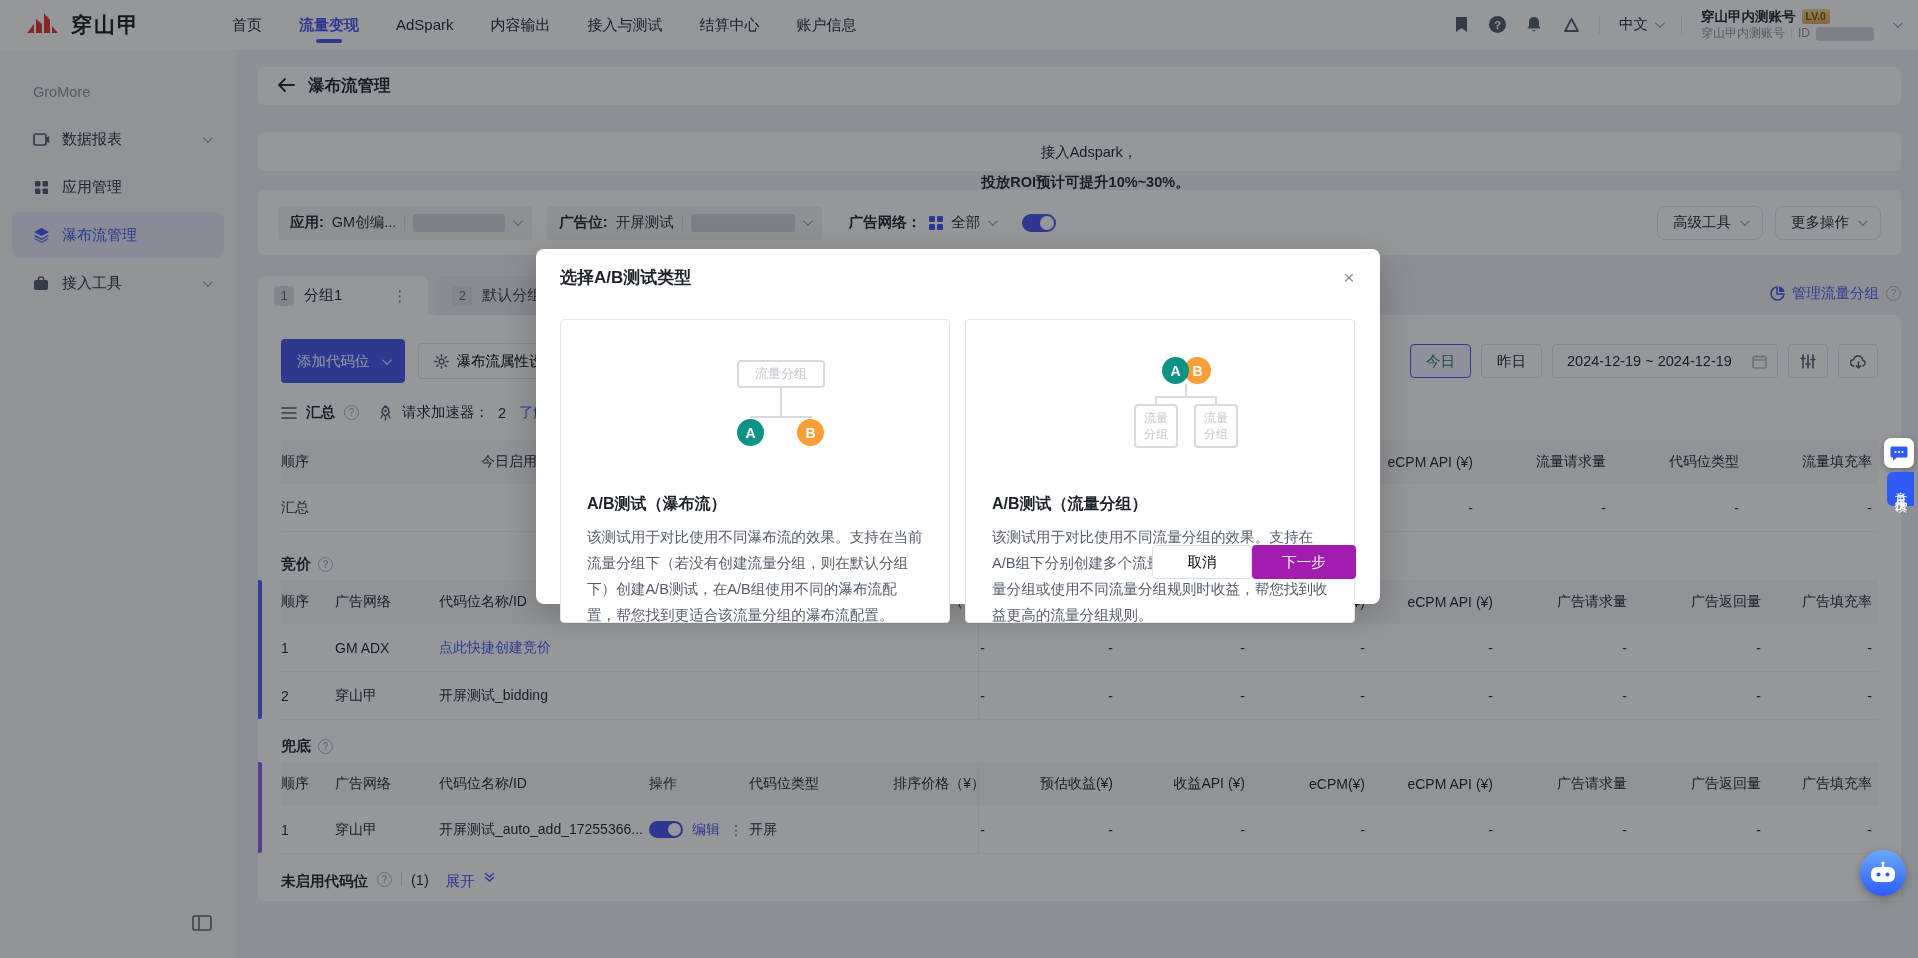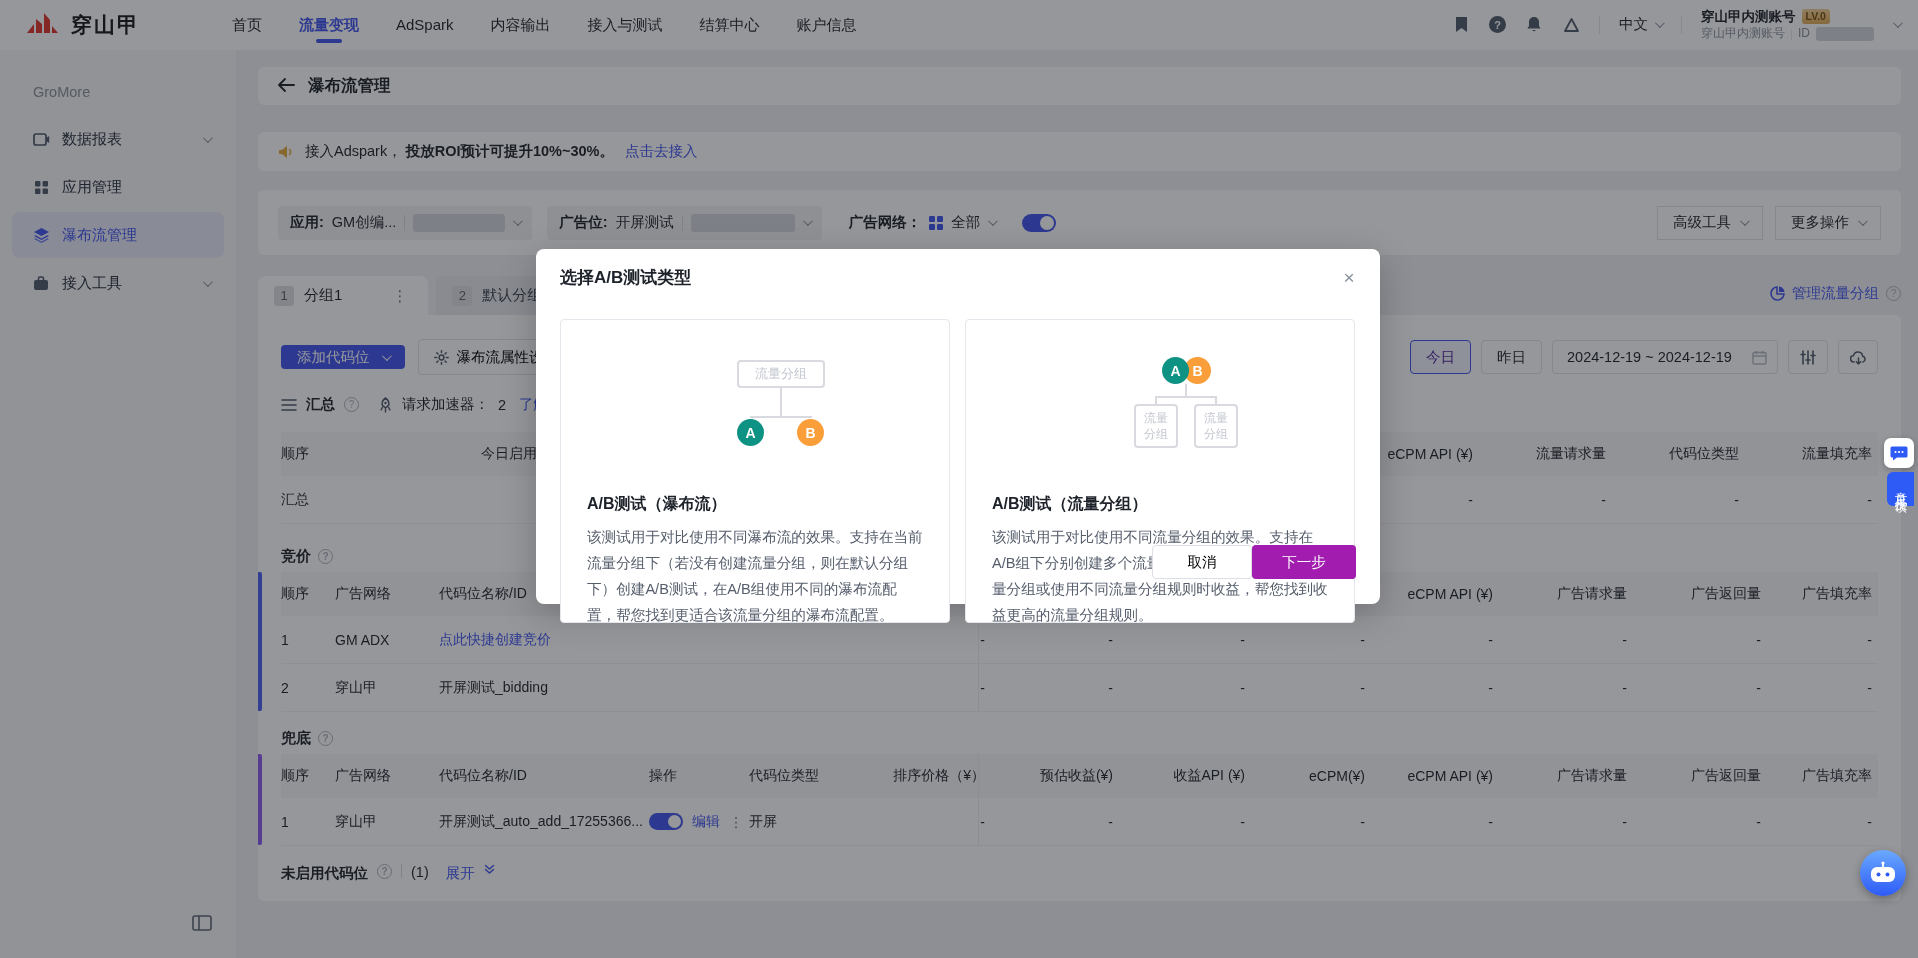--- a/index.html
+++ b/index.html
@@ -43,59 +43,59 @@
   .side-caret { margin-left:auto; }
   .collapse-btn { position:absolute; left:192px; bottom:22px; width:22px; height:22px; color:#5f6672; cursor:pointer; }
 
   
   .content { position:absolute; left:236px; top:50px; right:0; bottom:0; }
   .card { background:#fff; border-radius:6px; position:absolute; left:22px; right:17px; }
   .header-card { top:17px; height:38px; display:flex; align-items:center; gap:13px; padding-left:19px; }
   .back-arrow { width:18px; height:18px; color:#1d2129; cursor:pointer; }
   .page-title { font-size:16.5px; font-weight:700; }
 
-  .notice-card { top:82px; height:39px; display:flex; align-items:center; gap:11px; padding-left:19px; font-size:14.5px; }
+  .notice-card { top:82px; height:39px; display:flex; align-items:center; gap:11px; padding-left:19px; font-size:14.5px;flex-direction:column; }
   .notice-bold { font-weight:700; }
   .link { color:#4155ee; cursor:pointer; }
 
   .filter-card { top:140px; height:65px; display:flex; align-items:center; gap:15px; padding:0 20px; }
   .sel { background:#f2f3f5; border-radius:4px; height:34px; display:flex; align-items:center;
          gap:8px; padding:0 12px; cursor:pointer; font-size:14.5px; }
   .sel-label { font-weight:600; }
   .sel-div { width:1px; height:16px; background:#d6d9e0; }
   .grid-ic { width:14px; height:14px; }
-  .btn-outline { margin-left:0; height:34px; border:1px solid #e0e2e8; border-radius:0; background:#fff;
+  .btn-outline { margin-left:0; height:34px; border:1px solid #e0e2e8; border-radius:8px; background:#fff;
          display:flex; align-items:center; gap:9px; padding:0 15px; font-size:14.5px; cursor:pointer; }
   .filter-right { margin-left:auto; display:flex; gap:12px; }
   .switch { width:34px; height:18px; border-radius:9px; background:#4155ee; position:relative; cursor:pointer; flex:0 0 34px; }
   .switch::after { content:""; position:absolute; right:2px; top:2px; width:14px; height:14px; border-radius:50%; background:#fff; }
 
   
   .tabstrip { position:absolute; left:22px; right:17px; top:226px; height:39px; display:flex; align-items:flex-end; }
   .tab { height:39px; display:flex; align-items:center; gap:10px; padding:0 16px; border-radius:8px 8px 0 0;
          font-size:15px; font-weight:500; cursor:pointer; }
   .tab.active { background:#fff; }
   .tab.idle { background:#e8eaef; margin-left:8px; color:#3c434e; }
   .tab-num { width:20px; height:20px; border-radius:4px; background:#dcdee4; color:#5a616c; font-size:13px;
              display:grid; place-items:center; }
   .tab-more { color:#6b7280; font-size:15px; letter-spacing:1px; padding:0 4px; cursor:pointer; }
   .manage-link { margin-left:auto; align-self:center; display:flex; align-items:center; gap:7px;
                  color:#4155ee; font-size:14.5px; margin-bottom:4px; cursor:pointer; }
 
   .main-card { top:265px; height:586px; border-radius:0 6px 6px 6px; padding:24px 23px 0; }
 
   .toolbar { display:flex; align-items:center; gap:13px; }
-  .btn-primary { background:#4155ee; color:#fff; border:none; height:24px; border-radius:4px;
+  .btn-primary { background:#4155ee; color:#fff; border:none; height:44px; border-radius:4px;
                  display:flex; align-items:center; gap:12px; padding:0 16px; font-size:14.5px; cursor:pointer; }
   .btn-plain { background:#fff; border:1px solid #e0e2e8; height:36px; border-radius:4px;
                display:flex; align-items:center; gap:8px; padding:0 15px; font-size:14.5px; cursor:pointer; }
   .toolbar-right { margin-left:auto; display:flex; gap:10px; align-items:center; }
   .btn-sm { height:34px; padding:0 15px; border:1px solid #e0e2e8; border-radius:4px; background:#fff;
             font-size:14.5px; display:flex; align-items:center; cursor:pointer; }
-  .btn-sm.active { color:#4c1d95; border-color:#4155ee; background:#f2f5ff; }
+  .btn-sm.active { color:#0f766e; border-color:#4155ee; background:#f2f5ff; }
   .date-box { height:34px; width:226px; border:1px solid #e0e2e8; border-radius:4px; display:flex;
               align-items:center; justify-content:space-between; padding:0 10px 0 14px; font-size:14.5px; cursor:pointer; }
   .icon-btn { width:40px; height:34px; border:1px solid #e0e2e8; border-radius:4px; background:#fff;
               display:grid; place-items:center; cursor:pointer; color:#4e5969; }
 
   .summary-row { margin-top:20px; display:flex; align-items:center; gap:9px; font-size:14.5px; }
   .sum-label { font-weight:700; }
   .help { width:15px; height:15px; border-radius:50%; border:1px solid #adb2bc; color:#adb2bc; flex:0 0 15px;
           font-size:10px; display:inline-grid; place-items:center; cursor:pointer; }
 

